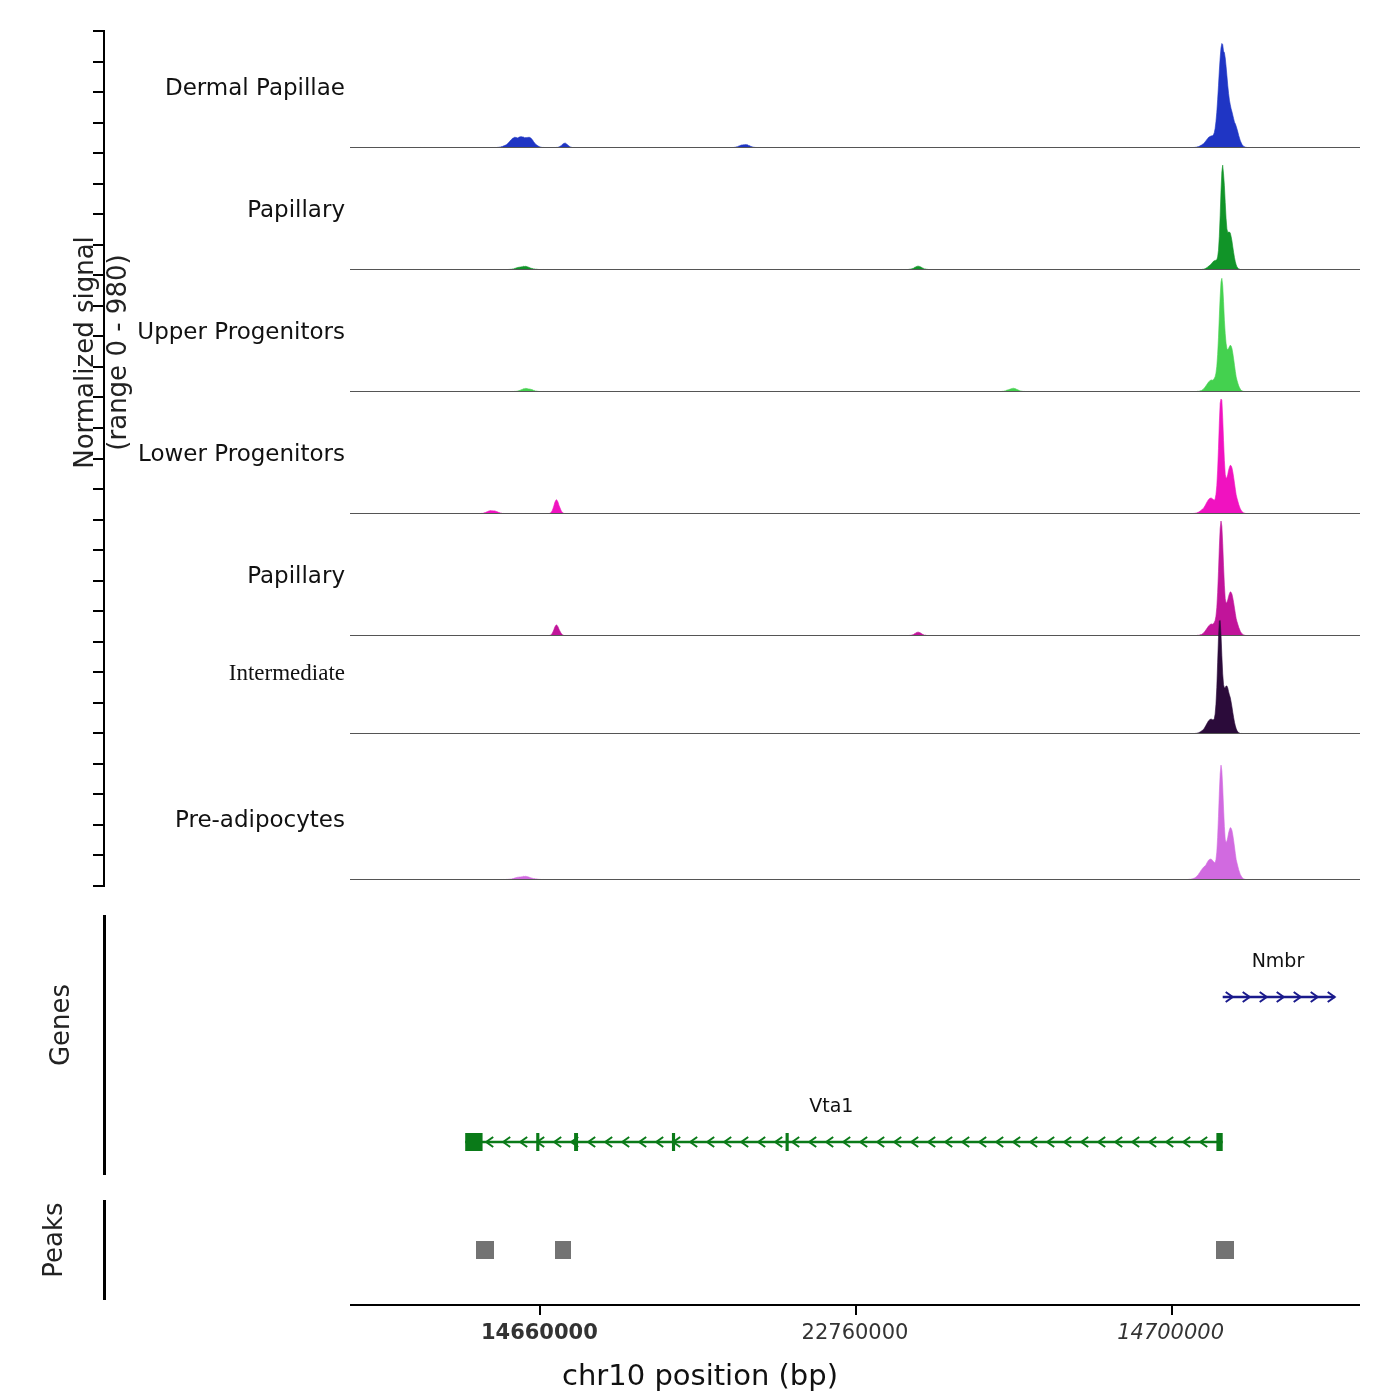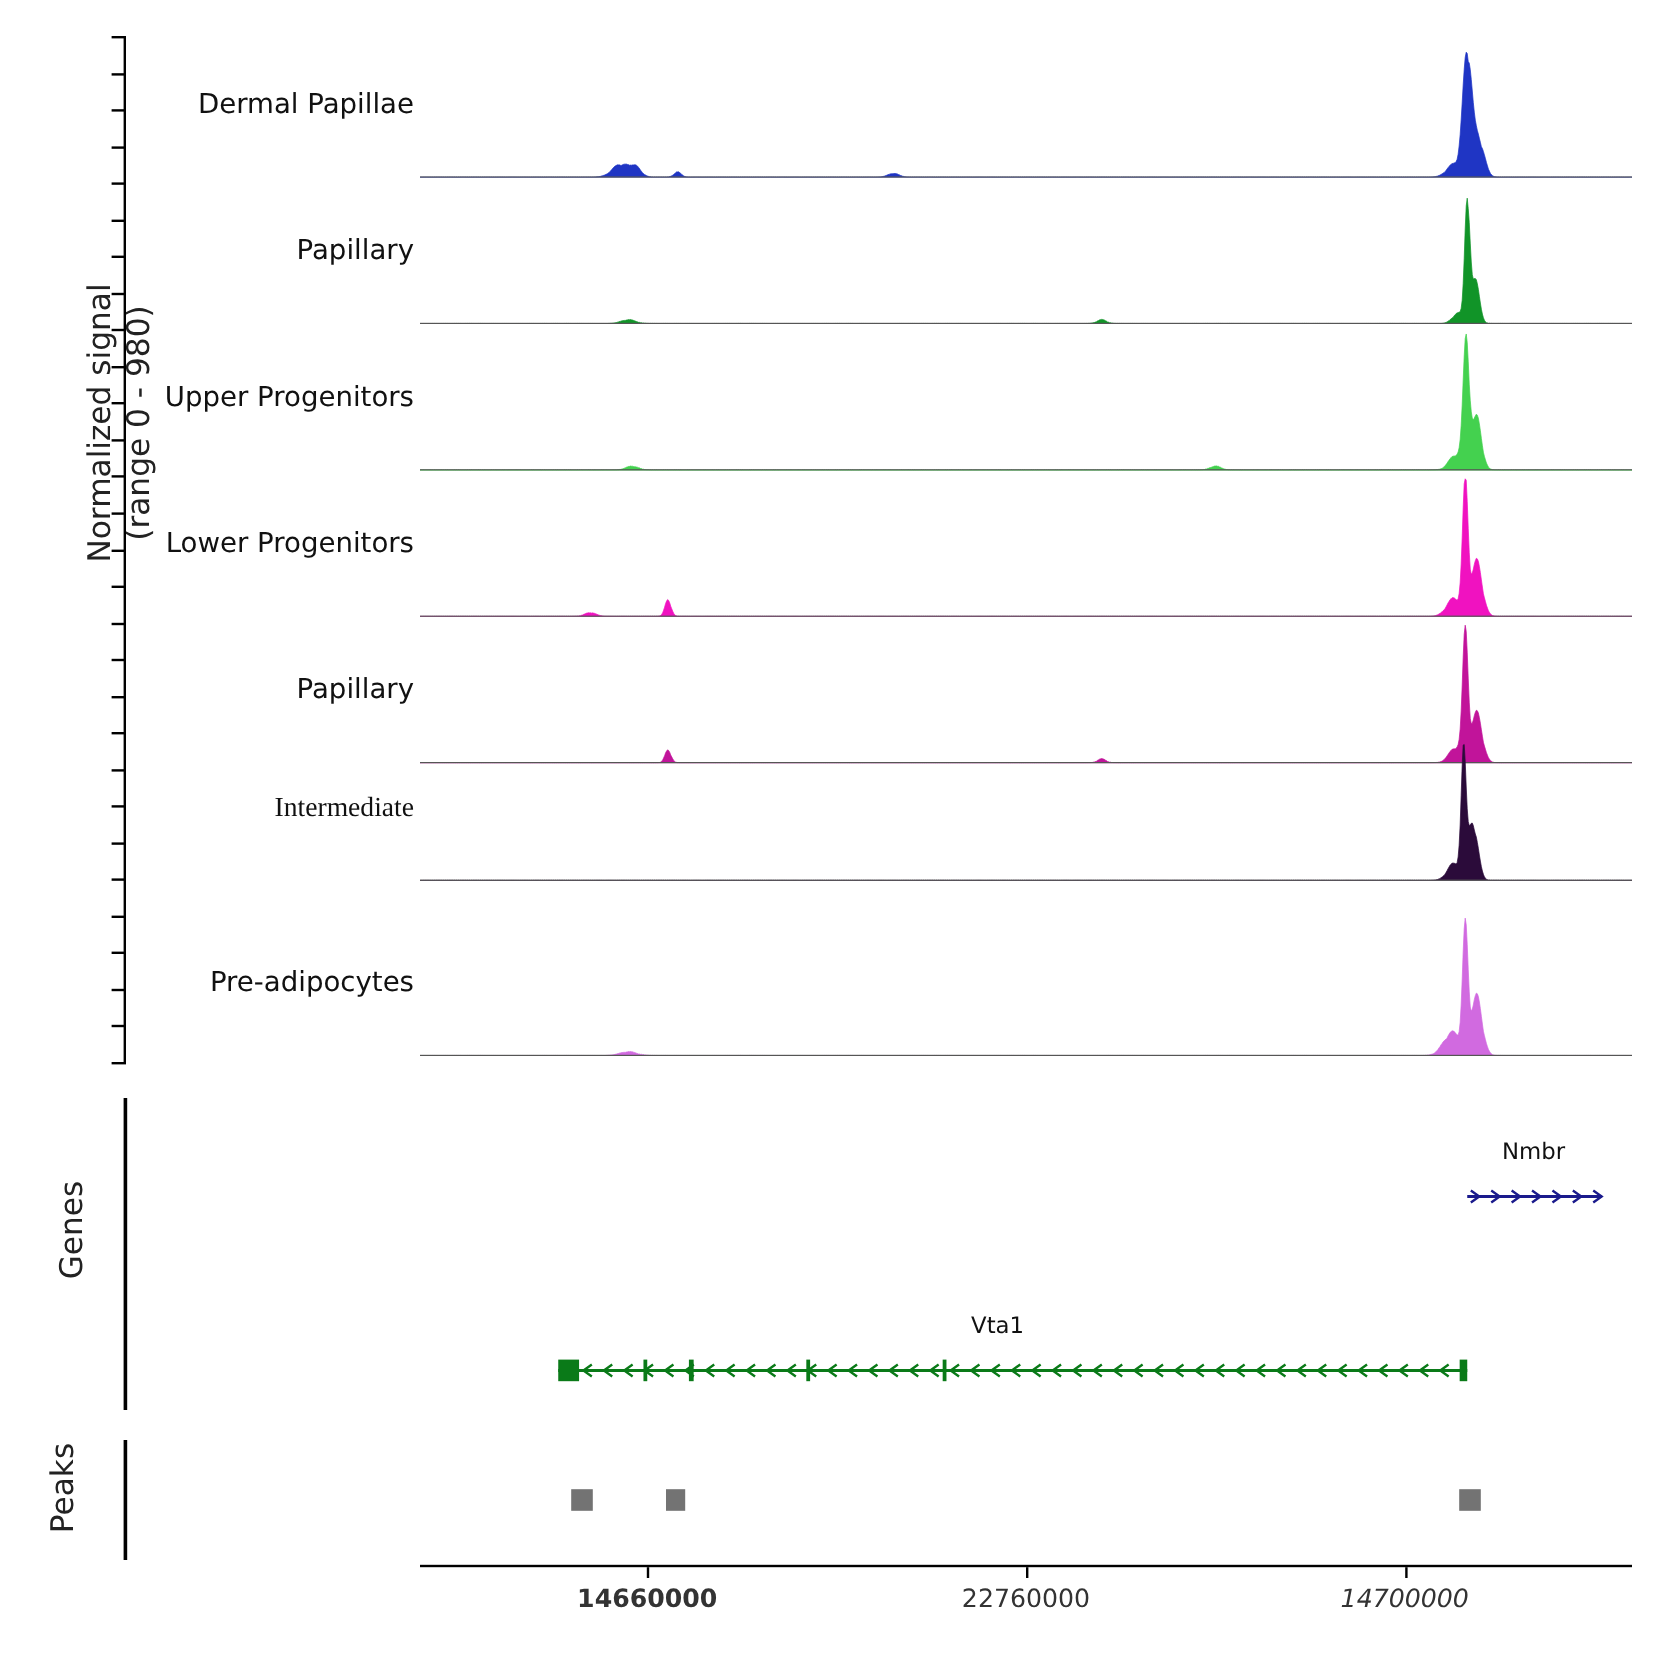--- a/index.html
+++ b/index.html
@@ -367,13 +367,14 @@
 
   <div class="xaxis-line"></div>
   <div id="xticks">
       <div class="xtick" style="left: 539.375px;"></div>
       <div class="xticklabel" style="left: 539.375px; font-weight: bold;">14660000</div>
       <div class="xtick" style="left: 855px;"></div>
       <div class="xticklabel" style="left: 855px;">22760000</div>
       <div class="xtick" style="left: 1170.62px;"></div>
       <div class="xticklabel" style="left: 1170.62px; font-style: italic;">14700000</div>
     </div>
+  <div class="xlabel">chr10 position (bp)</div>
 </div>
 
 </body></html>

